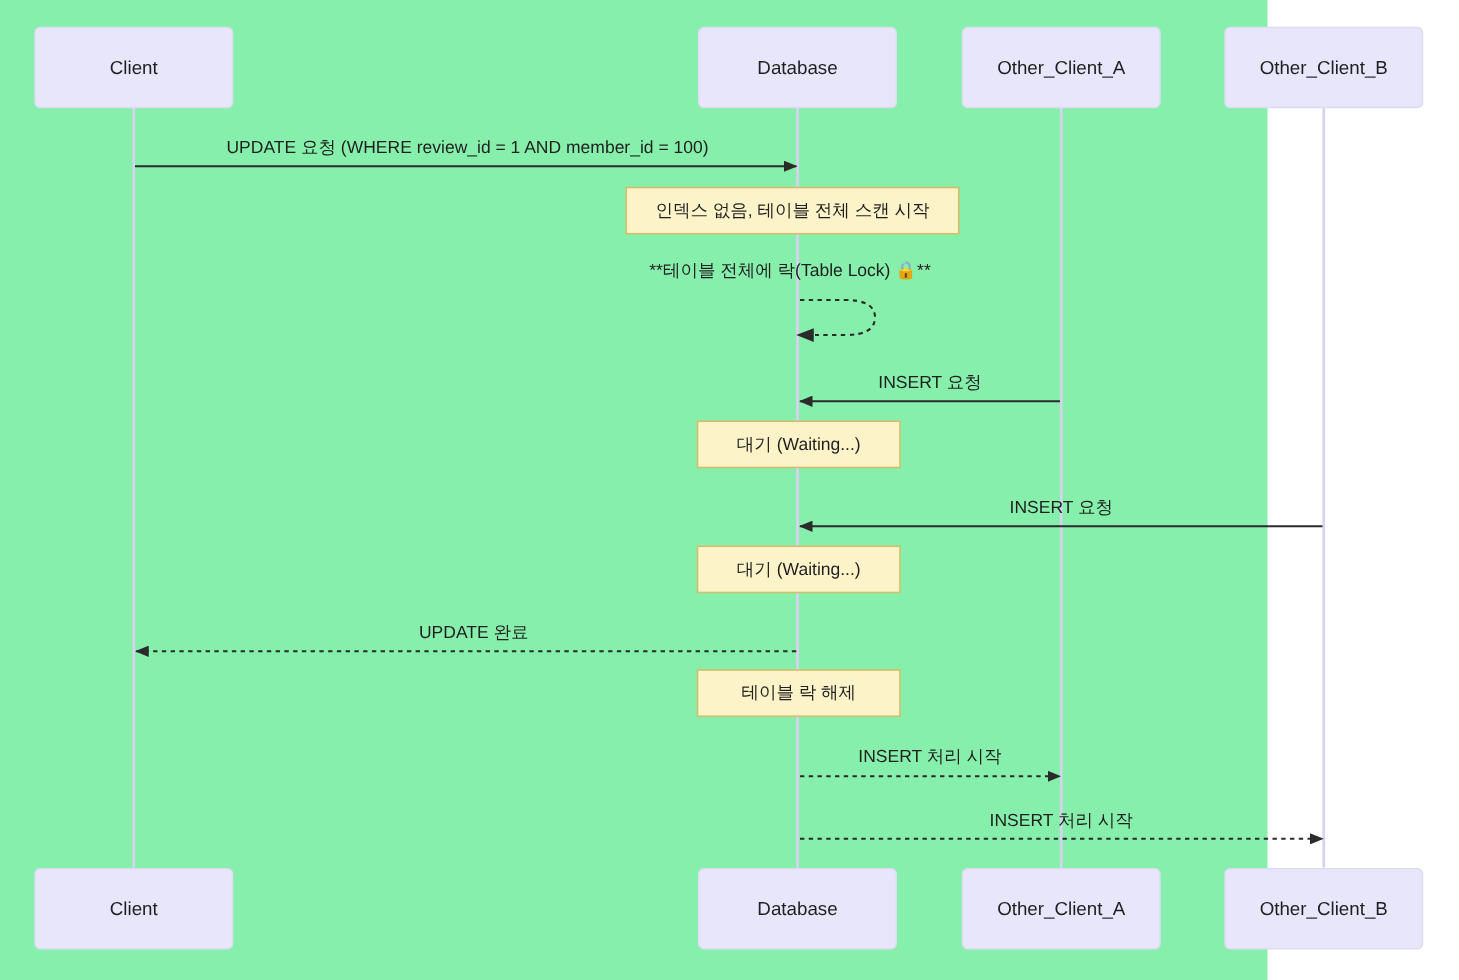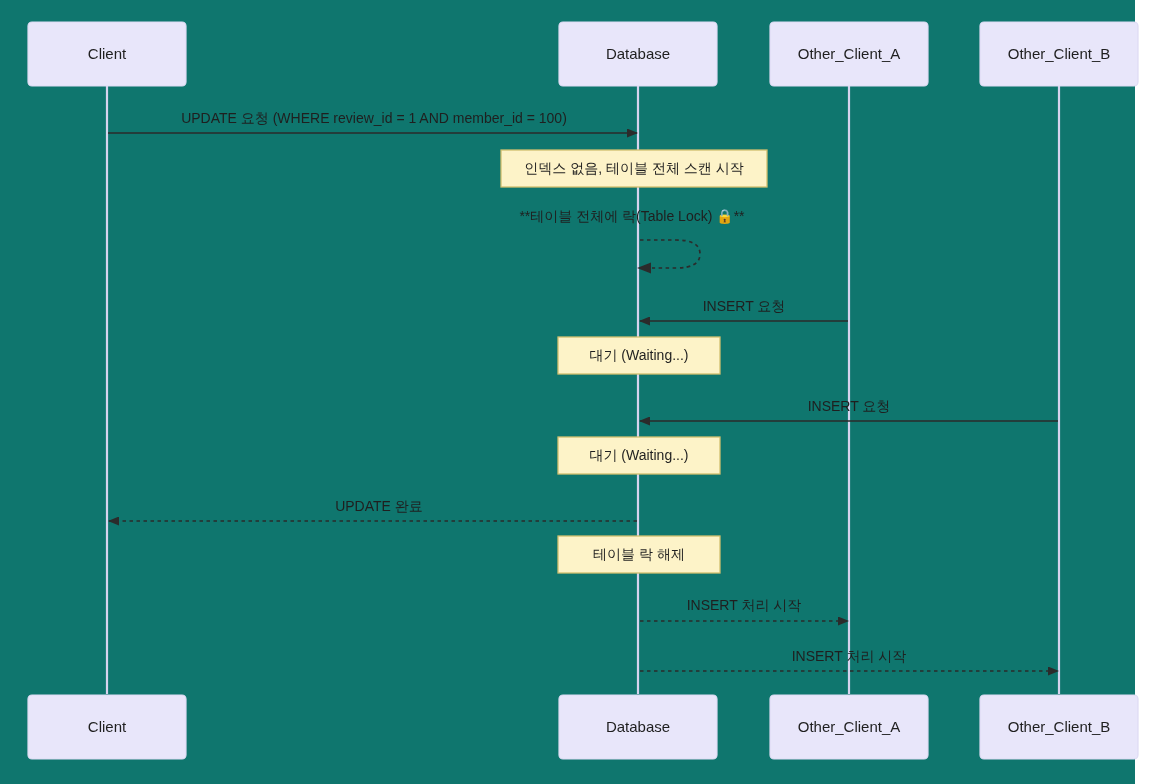--- a/index.html
+++ b/index.html
@@ -9,23 +9,23 @@
     background: #ffffff;
   }
   body {
     width: 1167px;
     height: 784px;
     font-family: "Liberation Sans", "DejaVu Sans", sans-serif;
     overflow: hidden;
   }
   #diagram-root {
     position: relative;
-    width: 1135px;
+    width: 1014px;
     height: 784px;
-    background: #0f766e;
+    background: #86efac;
   }
   #seq-svg {
     position: absolute;
     top: 0;
     left: 0;
     width: 1167px;
     height: 784px;
   }
   .lifeline {
     stroke: #d6d3ee;

